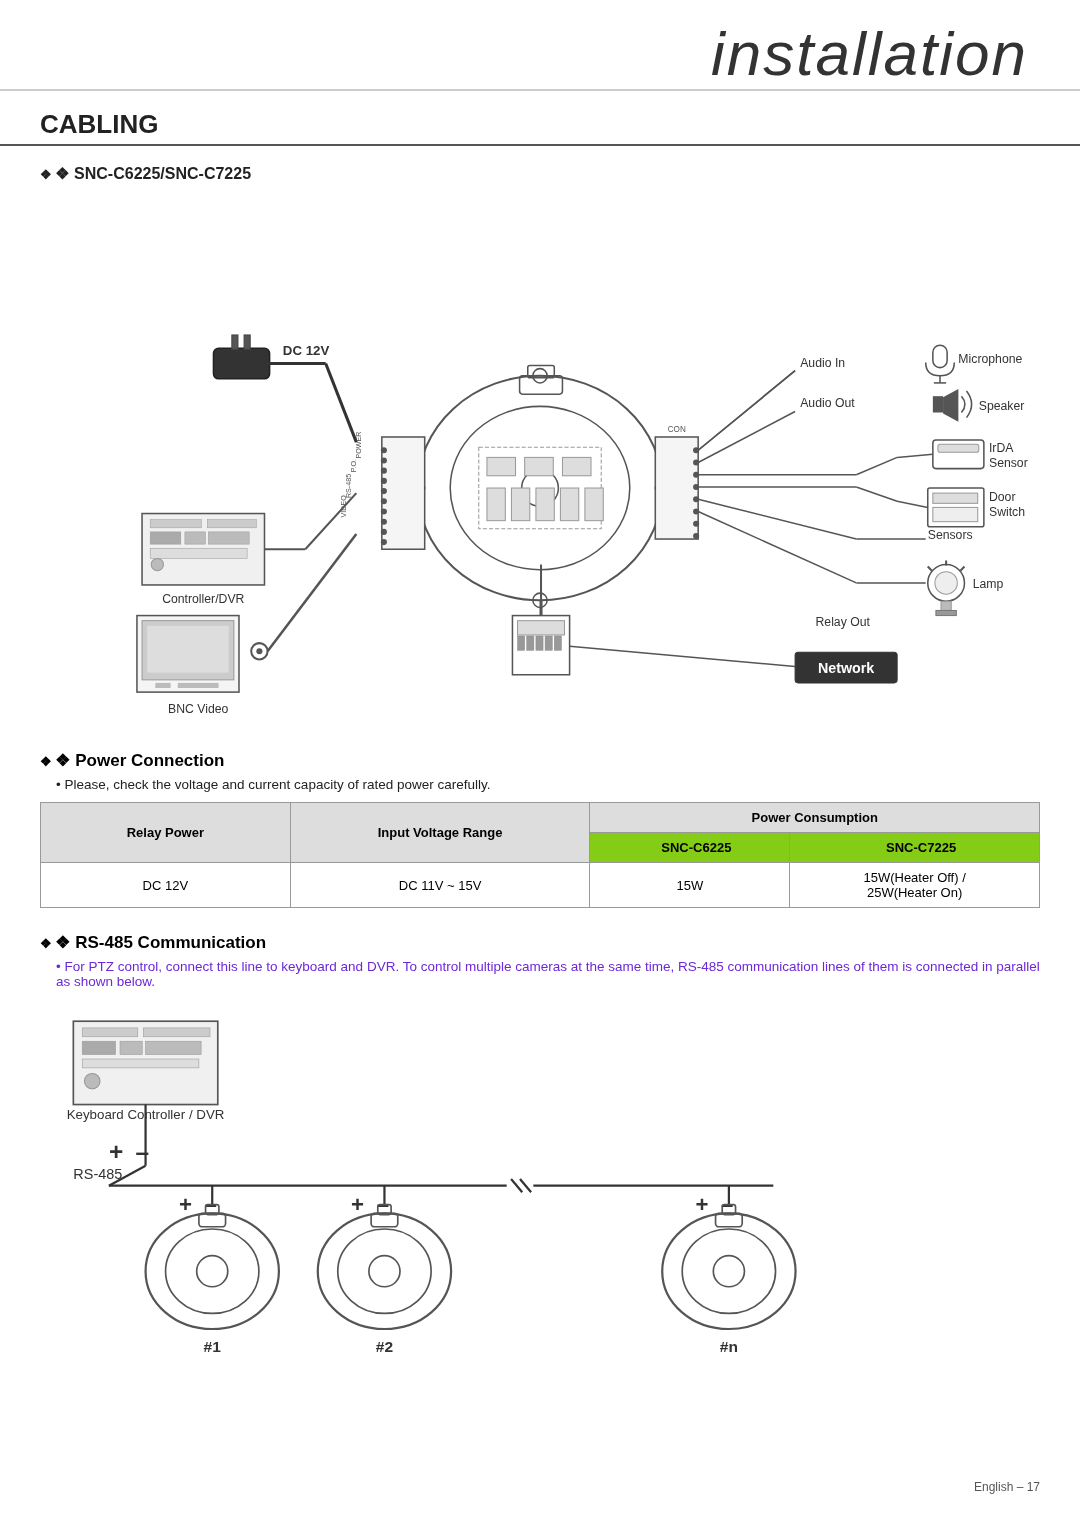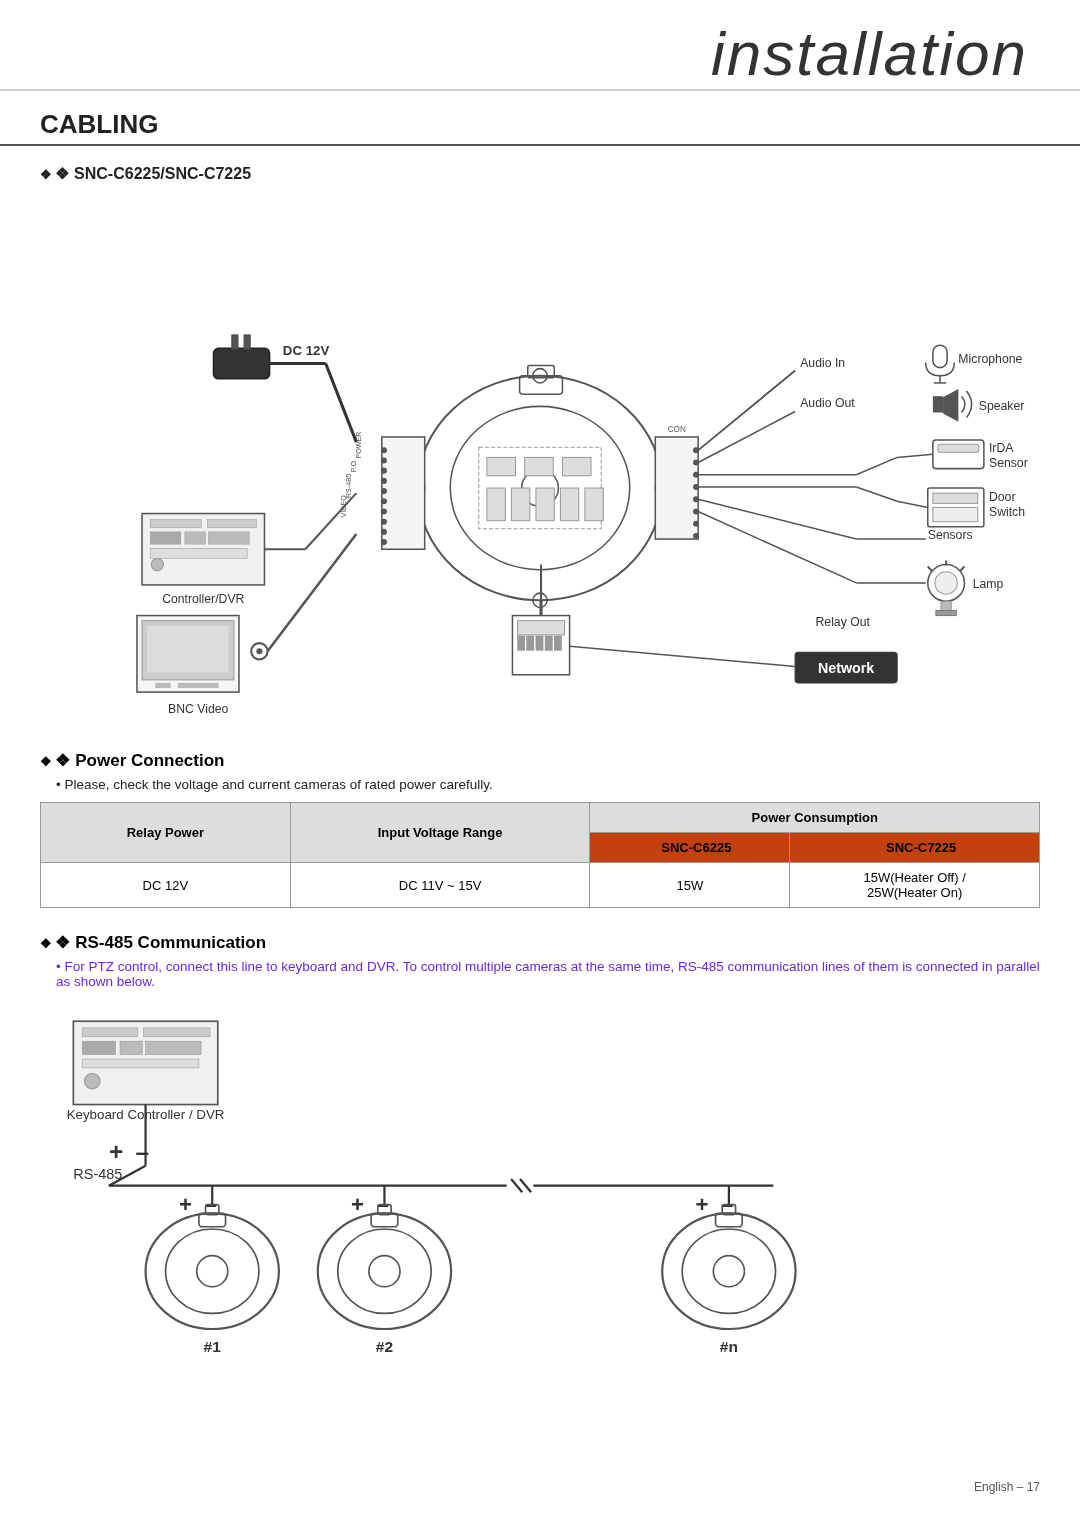--- a/index.html
+++ b/index.html
@@ -80,21 +80,21 @@
     .power-table th, .power-table td {
       border: 1px solid #999;
       padding: 7px 12px;
       text-align: center;
     }
     .power-table thead tr:first-child th {
       background: #ddd;
       font-weight: bold;
     }
     .power-table thead tr:last-child th {
-      background: #c2410c;
+      background: #84cc16;
       font-weight: bold;
       padding-left: 25px;
     }
     .power-table tbody td {
       background: #fff;
     }
     .col-rated { width: 25%; }
     .col-input { width: 30%; }
     .col-snc6 { width: 20%; }
     .col-snc7 { width: 25%; }
@@ -323,21 +323,21 @@
 
     <line x1="519" y1="450" x2="740" y2="470" stroke="#555" stroke-width="1.5"></line>
 
     <line x1="645" y1="258" x2="740" y2="180" stroke="#555" stroke-width="1.5"></line>
 
   </svg>
 </div>
 
 <div class="power-section">
   <div class="power-section-title diamond-bullet">❖ Power Connection</div>
-  <div class="bullet-text">Please, check the voltage and current cameras of rated power carefully.</div>
+  <div class="bullet-text">Please, check the voltage and current capacity of rated power carefully.</div>
 
   <table class="power-table">
     <thead>
       <tr>
         <th class="col-rated" rowspan="2">Relay Power</th>
         <th class="col-input" rowspan="2">Input Voltage Range</th>
         <th colspan="2">Power Consumption</th>
       </tr>
       <tr>
         <th class="col-snc6">SNC-C6225</th>

